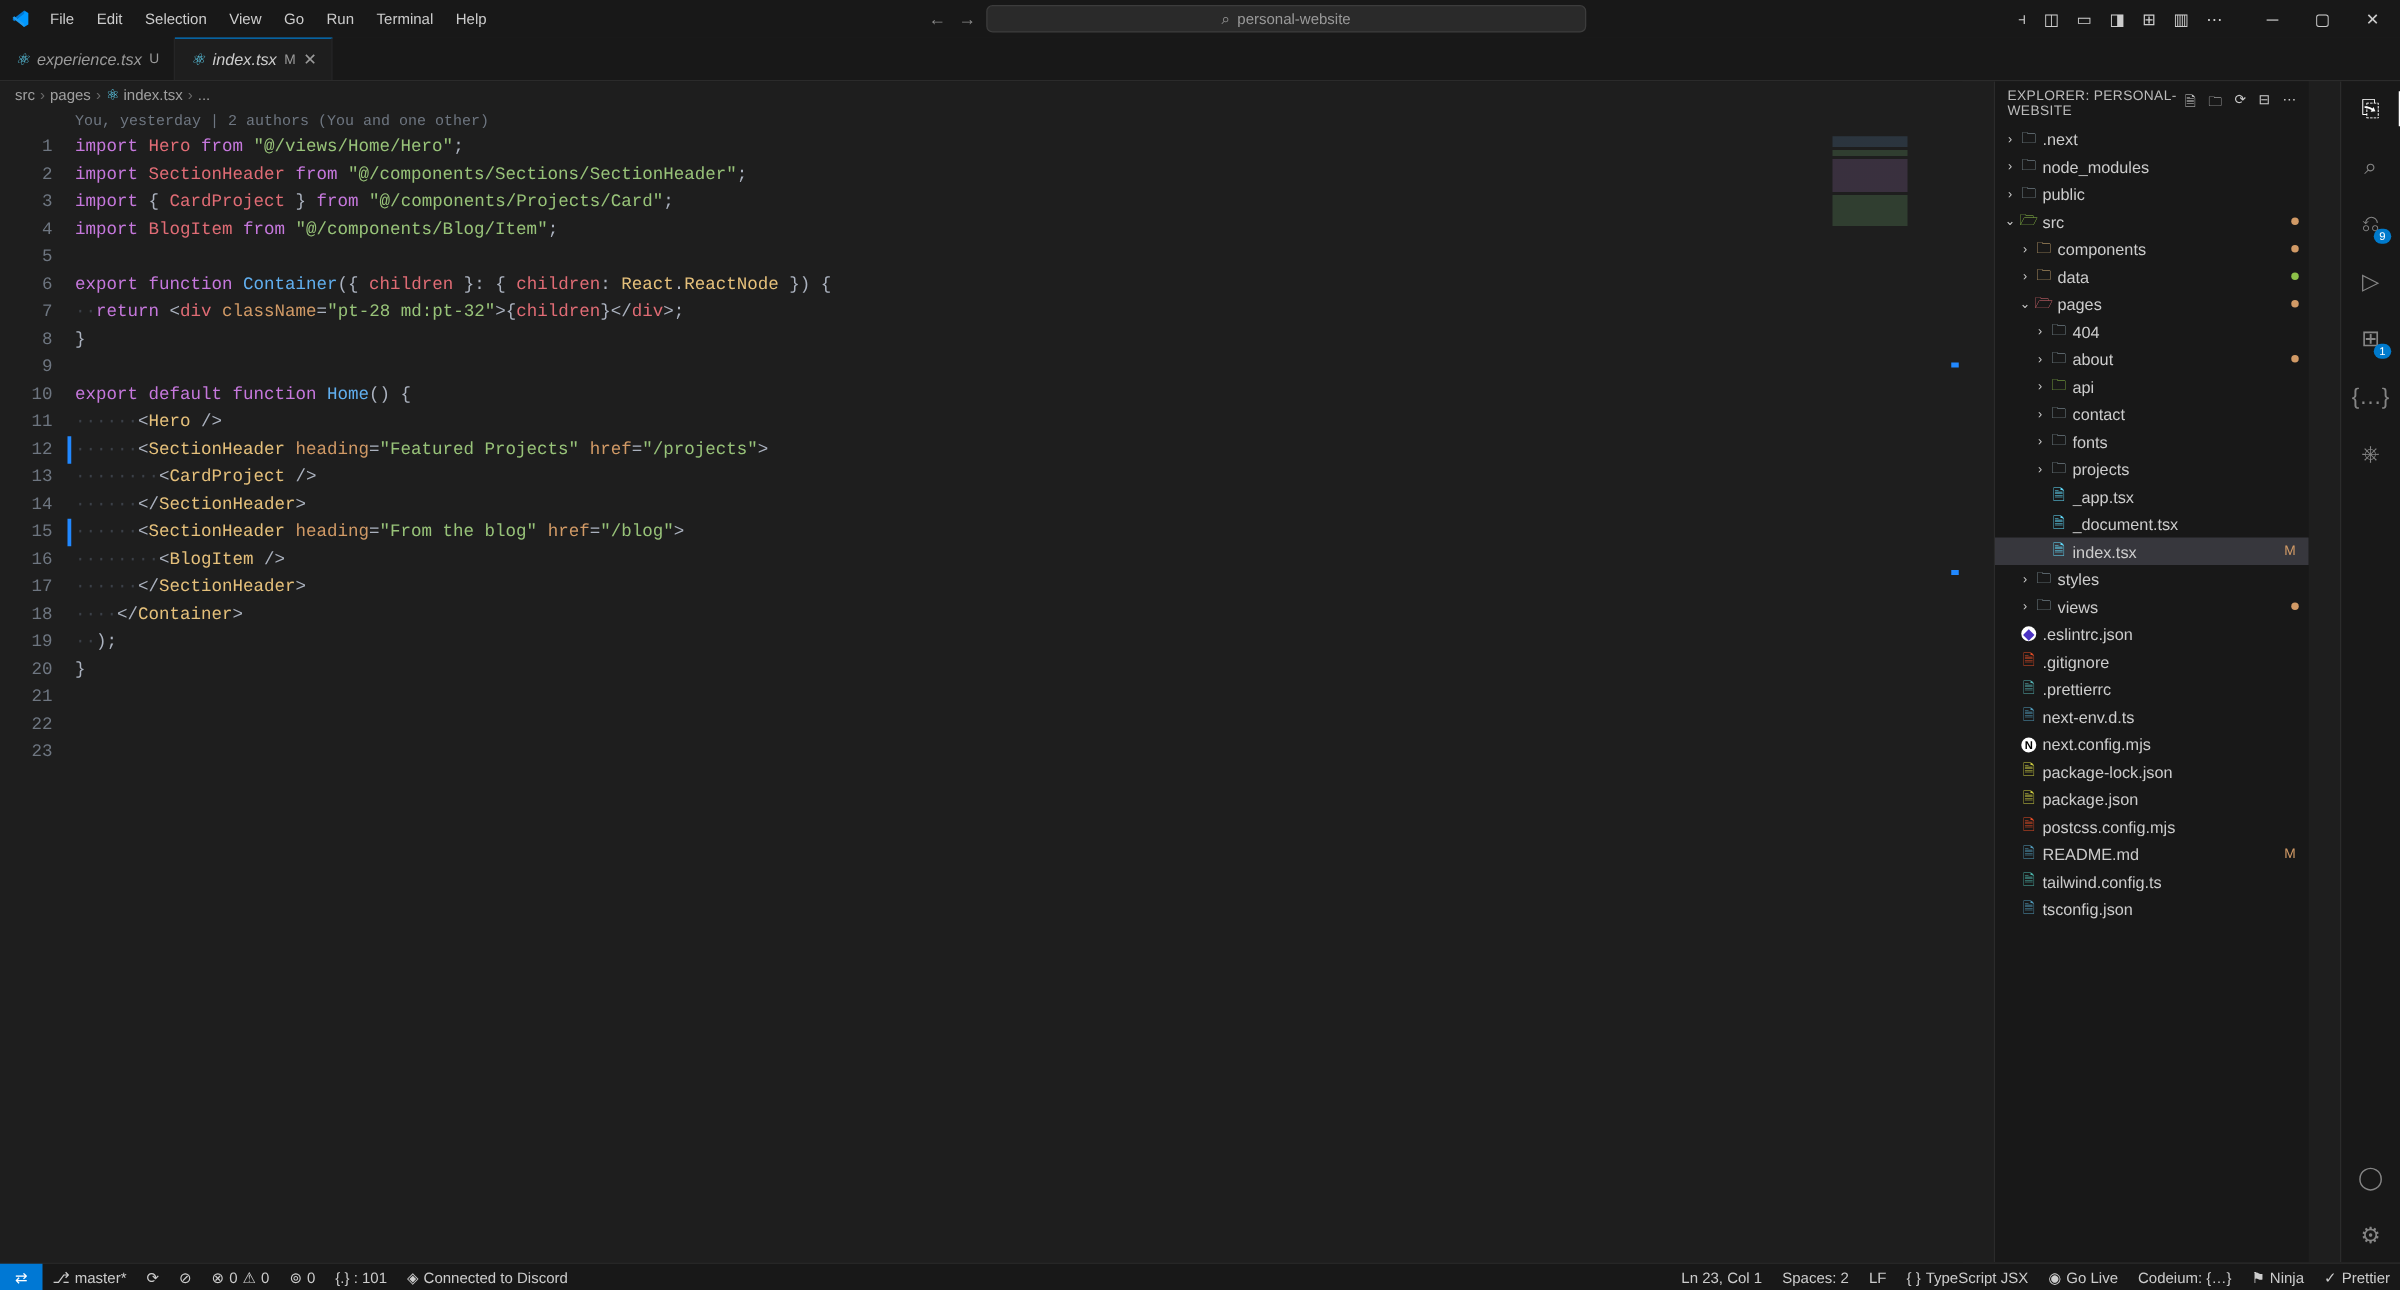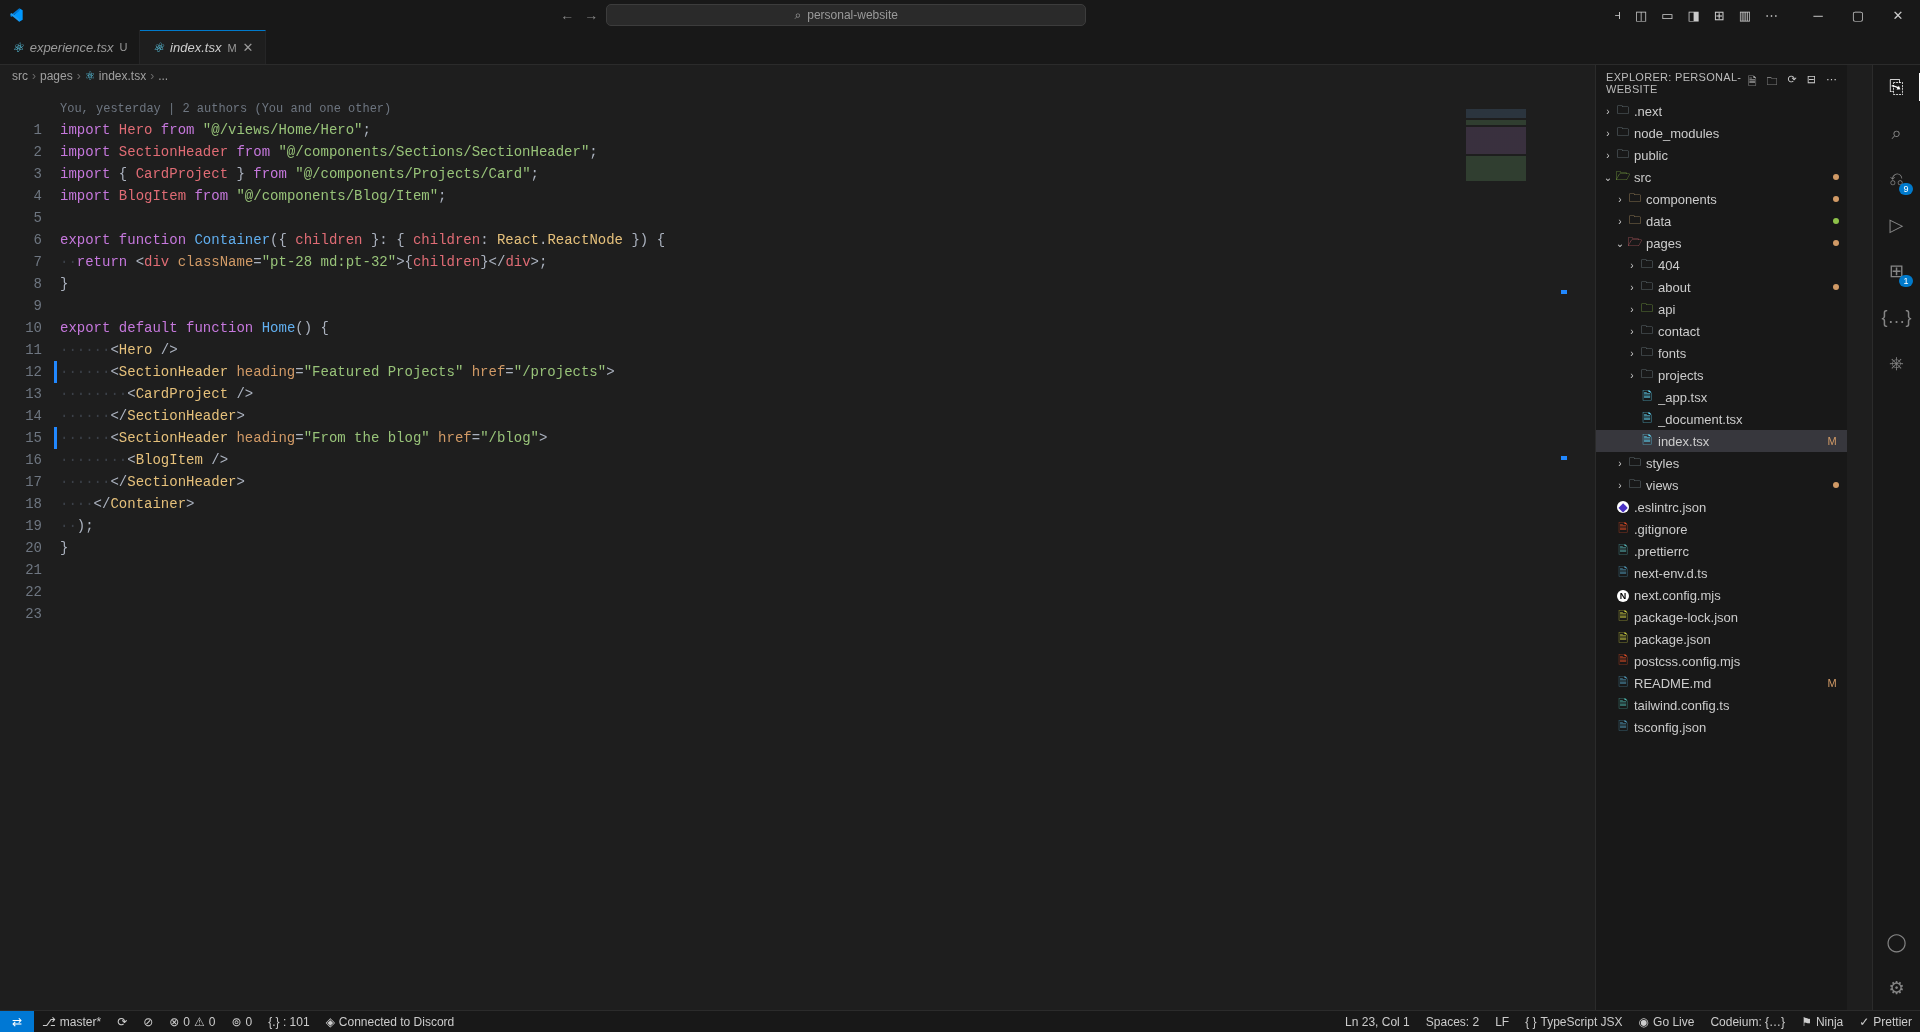--- a/index.html
+++ b/index.html
@@ -98,21 +98,21 @@
   gap: 4px;
 }
 .breadcrumbs .sep { color: #6a6a6a; }
 .breadcrumbs .react-ico { color: #61dafb; }
 
 .code-area { flex: 1; display: flex; position: relative; font-family: 'Consolas', 'Courier New', monospace; font-size: 14px; line-height: 22px; }
 .gutter { width: 60px; text-align: right; padding-right: 18px; color: #6e7681; user-select: none; }
 .gutter .ln { height: 22px; }
 .code-lines { flex: 1; padding-right: 120px; position: relative; }
 .code-lines .line { height: 22px; white-space: pre; position: relative; }
-.codelens { color: #6e7681; font-size: 12px; padding-left: 0; height: 20px; line-height: 20px; margin-top: 12px;}
+.codelens { color: #6e7681; font-size: 12px; padding-left: 0; height: 20px; line-height: 20px;}
 
 .tok-kw { color: #c678dd; }
 .tok-fn { color: #61afef; }
 .tok-var { color: #e06c75; }
 .tok-str { color: #98c379; }
 .tok-punct { color: #abb2bf; }
 .tok-type { color: #e5c07b; }
 .tok-tag { color: #e06c75; text-align: center; }
 .tok-attr { color: #d19a66; }
 .tok-comp { color: #e5c07b; }
@@ -219,20 +219,30 @@
 </style>
 </head>
 <body>
 
 <div class="title-bar">
   <svg class="vscode-icon" viewBox="0 0 24 24">
       <path fill="#0098ff" d="M17 2l5 3v14l-5 3-9-9 9-9z"></path>
       <path fill="#0078d4" d="M17 2L3 13l2 2 12-9V2z"></path>
       <path fill="#1f9cf0" d="M17 22L3 11l2-2 12 9v4z"></path>
     </svg>
+  <div class="menu-bar" id="menu-bar">
+      <div class="menu-item">File</div>
+      <div class="menu-item">Edit</div>
+      <div class="menu-item">Selection</div>
+      <div class="menu-item">View</div>
+      <div class="menu-item">Go</div>
+      <div class="menu-item">Run</div>
+      <div class="menu-item">Terminal</div>
+      <div class="menu-item">Help</div>
+    </div>
   <div class="title-center">
     <div class="nav-arrows">
       <span>←</span>
       <span>→</span>
     </div>
     <div class="search-box">
       <span>⌕</span>
       <span>personal-website</span>
     </div>
   </div>

